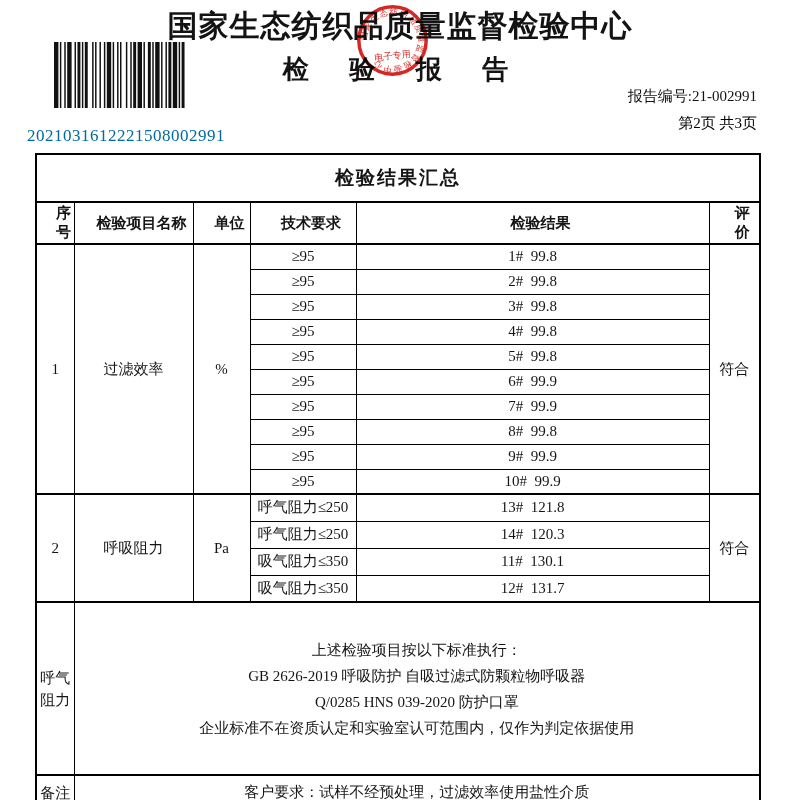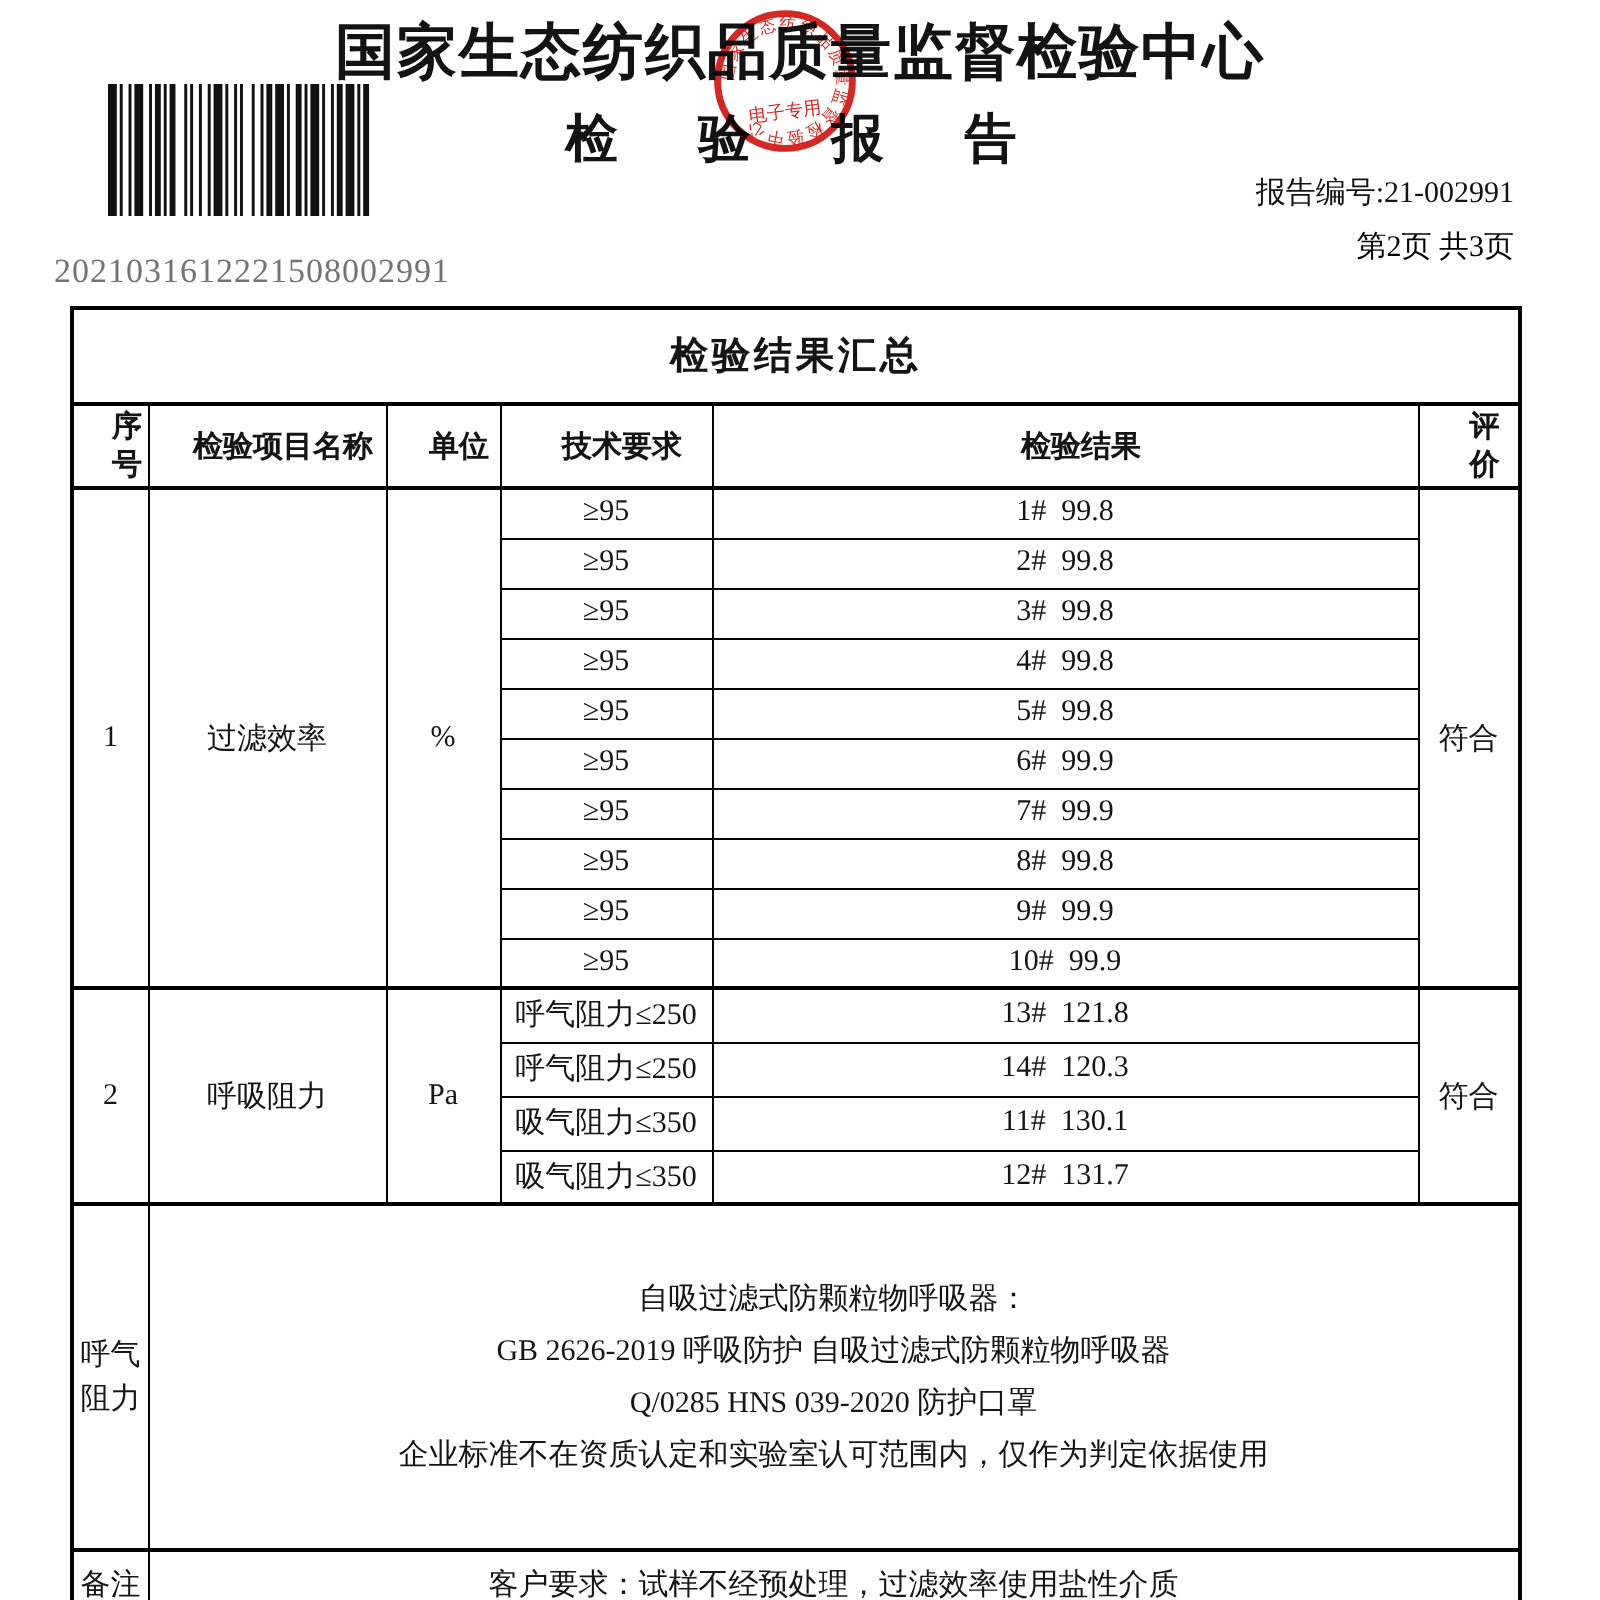--- a/index.html
+++ b/index.html
@@ -27,21 +27,21 @@
   }
   .page-info {
     position:absolute; top:114px; right:43px;
     font-size:15px; color:#000000;
   }
   .barcode {
     position:absolute; top:42px; left:54px; width:132px; height:66px;
   }
   .barcode-number {
     position:absolute; top:126px; left:27px;
-    font-size:17px; letter-spacing:0.5px; color:#737373;
+    font-size:17px; letter-spacing:0.5px; color:#0369a1;
   }
 
   
   .stamp {
     position:absolute; top:2px; left:354px; width:77px; height:77px;
     mix-blend-mode:multiply; opacity:0.93; pointer-events:none;
   }
 
   
   table.results {
@@ -210,21 +210,21 @@
         <td class="res">11#  130.1</td>
       </tr>
   <tr class="r2">
         <td class="req">吸气阻力≤350</td>
         <td class="res">12#  131.7</td>
       </tr>
 
   <tr class="notes-row section-start">
     <td class="side-label">呼气阻力</td>
     <td colspan="5" class="notes-content">
-      <div>自吸过滤式防颗粒物呼吸器：</div>
+      <div>上述检验项目按以下标准执行：</div>
       <div>GB 2626-2019 呼吸防护 自吸过滤式防颗粒物呼吸器</div>
       <div>Q/0285 HNS 039-2020 防护口罩</div>
       <div>企业标准不在资质认定和实验室认可范围内，仅作为判定依据使用</div>
     </td>
   </tr>
 
   <tr class="remark-row section-start">
     <td class="side-label">备注</td>
     <td colspan="5" class="remark-text">客户要求：试样不经预处理，过滤效率使用盐性介质</td>
   </tr>

